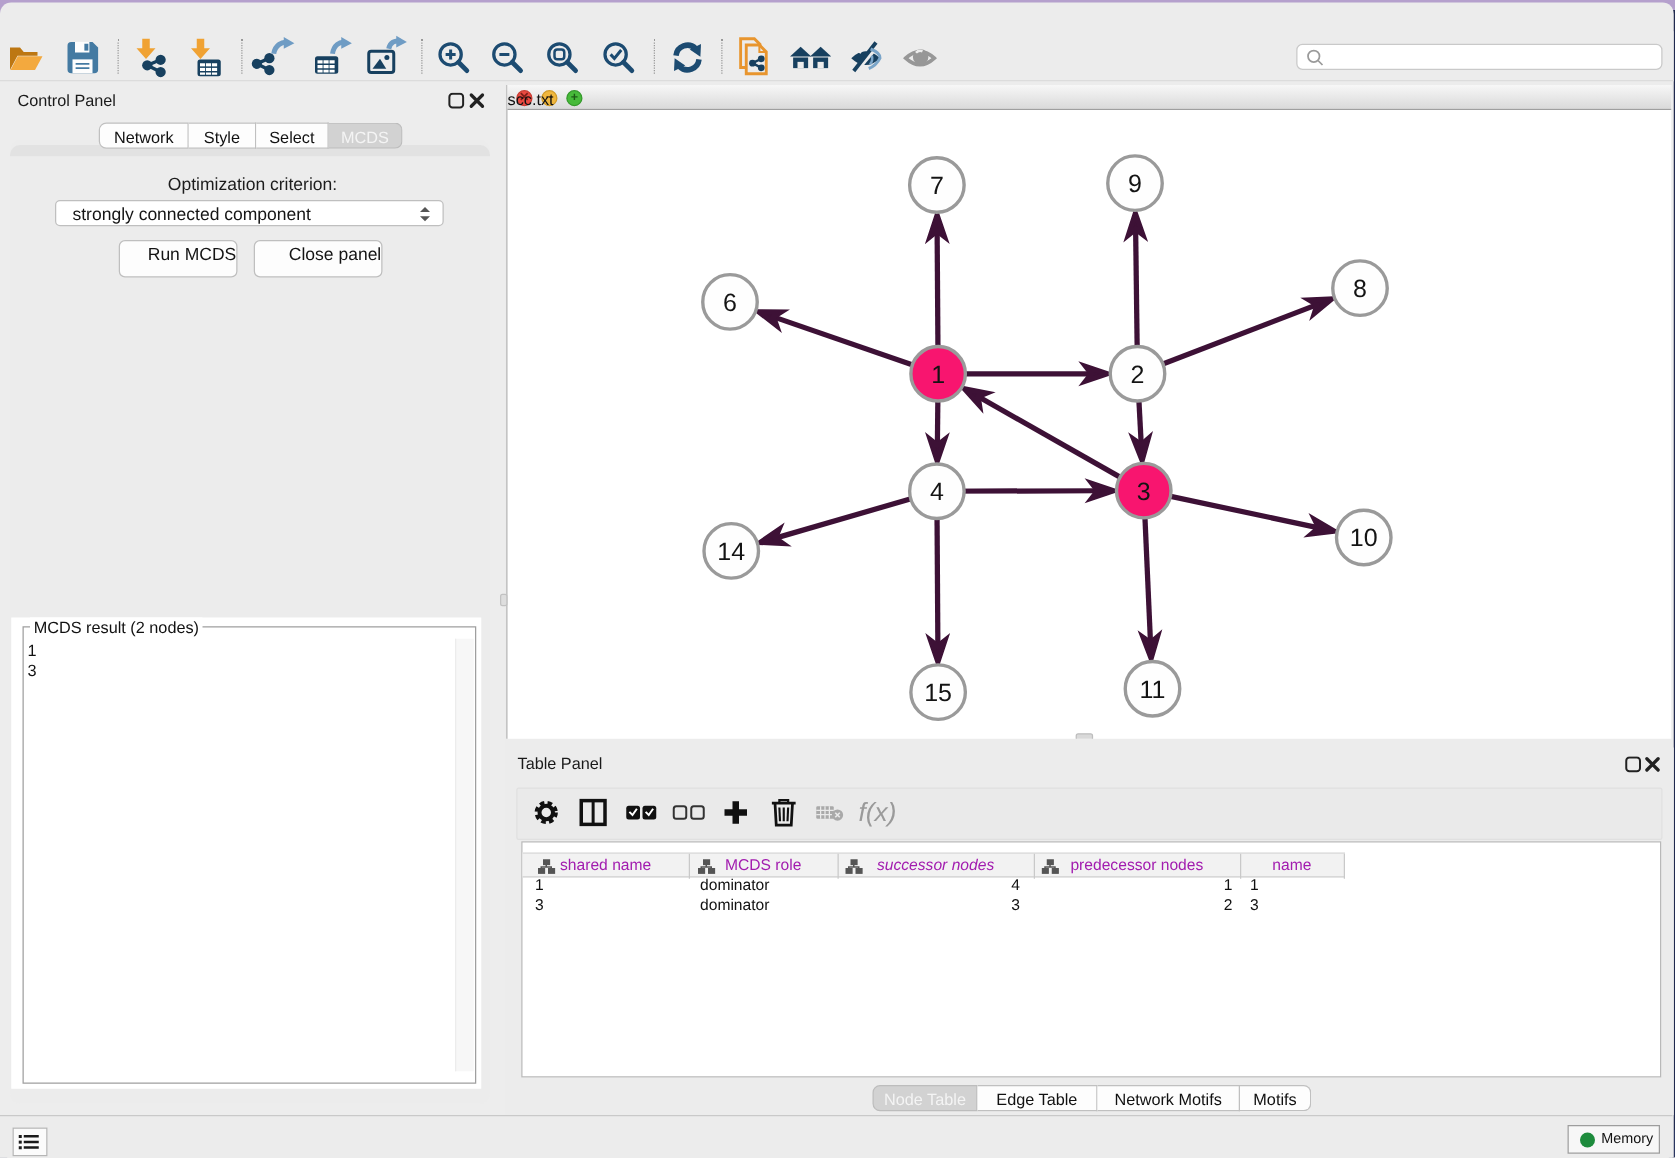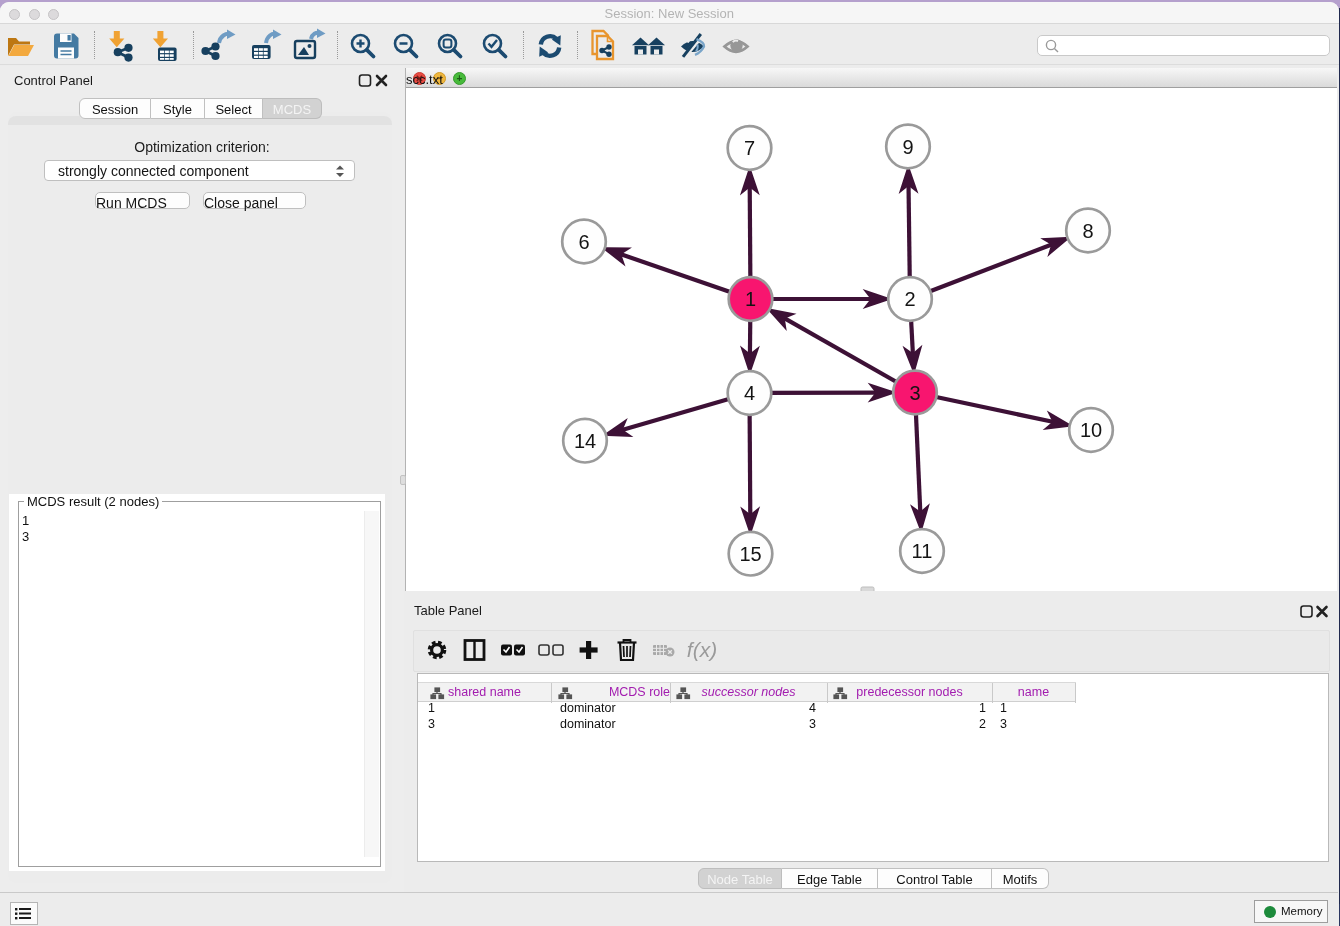--- a/index.html
+++ b/index.html
@@ -20,21 +20,21 @@
 #cpTitle { position:absolute; left:14px; top:7px; font-size:13px; color:#1a1a1a; }
 .tabrow, .btabs { position:absolute; display:flex; font-size:13px; color:#111; }
 .tab { background:#fdfdfd; border:1px solid #c0c0c0; border-left:none; text-align:center; padding-top:3px; height:21px; }
 .tab:first-child { border-left:1px solid #c0c0c0; border-radius:6px 0 0 6px; }
 .tab:last-child { border-radius:0 6px 6px 0; }
 .tab.sel { background:#d2d2d2; color:#f4f4f4; border-color:#bdbdbd; }
 #innerPanel { position:absolute; left:8px; top:46px; width:384px; height:771px; background:#ececec; border-radius:8px; }
 #innerTopBand { position:absolute; left:8px; top:50px; width:384px; height:9px; background:#e2e2e2; border-radius:8px 8px 0 0; }
 #optLabel { position:absolute; left:0; top:73px; width:404px; text-align:center; font-size:14px; color:#1c1c1c; }
 #dropdown { position:absolute; left:44px; top:94px; width:311px; height:21px; background:#fff; border:1px solid #bfbfbf; border-radius:4px; font-size:14px; color:#141414; padding:2px 0 0 13px; }
-.btn { position:absolute; top:126px; height:17px; background:#fdfdfd; border:1px solid #bfbfbf; border-radius:5px; font-size:14px; color:#141414; text-align:left; padding-top:2px; }
+.btn { position:absolute; top:126px; height:30px; background:#fdfdfd; border:1px solid #bfbfbf; border-radius:5px; font-size:14px; color:#141414; text-align:right; padding-top:2px; }
 #resultBox { position:absolute; left:9px; top:428px; width:376px; height:377px; background:#fff; }
 #resultBorder { position:absolute; left:9px; top:7px; width:363px; height:366px; border:1px solid #9f9f9f; }
 #resultLegend { position:absolute; left:15px; top:0px; font-size:13px; color:#111; background:#fff; padding:0 3px; }
 #resultText { position:absolute; left:13px; top:19px; font-size:13px; line-height:15.5px; color:#111; }
 #resultScroll { position:absolute; left:355px; top:17px; width:15px; height:346px; background:#f7f7f7; border-left:1px solid #ececec; }
 
 #netwin { left:405px; top:66px; width:932px; height:523px; background:#fff; border-left:1px solid #b3b3b3; }
 #nettitle { position:absolute; left:0; top:0; width:100%; height:20px; background:linear-gradient(#f7f7f7,#dadada); border-bottom:1px solid #9f9f9f; }
 #nettitle .t { position:absolute; top:4px; width:100%; font-size:13px; color:#111; }
 .mtl { position:absolute; top:4px; width:13px; height:13px; border-radius:50%; font-size:10px; font-weight:bold; text-align:center; line-height:12px; }
@@ -58,26 +58,20 @@
 <body>
 <div id="deskTop" class="abs"></div>
 <div id="deskRight" class="abs"></div>
 <svg class="abs" width="6" height="8" style="left:0;top:918px;">
     <polygon points="0,0 0,8 6,8" fill="#2a3560"></polygon>
   </svg>
 <svg class="abs" width="5" height="22" style="left:1335px;top:904px;">
     <polygon points="5,0 5,22 0,22 3,0" fill="#2a3560"></polygon>
   </svg>
 <div id="win" class="abs">
-  <div id="titlebar" class="abs">
-    <div class="tl" style="left:9px;"></div>
-    <div class="tl" style="left:28.5px;"></div>
-    <div class="tl" style="left:48px;"></div>
-    <div id="wtitle">Session: New Session</div>
-  </div>
   <div id="toolbar" class="abs">
     <div class="vsep" style="left:94px;"></div>
     <div class="vsep" style="left:193px;"></div>
     <div class="vsep" style="left:337px;"></div>
     <div class="vsep" style="left:523px;"></div>
     <div class="vsep" style="left:577px;"></div>
     <svg id="tbicons" width="1030" height="42" style="position:absolute;left:0;top:0;">
       <g transform="translate(21,21)">
         <path d="M -13 10 L -13 -8 L -5 -8 L -2 -4.5 L 9 -4.5 L 9 -1.5 L -7 -1.5 L -12 8 Z" fill="#bd7712"></path>
         <path d="M -12.6 10 L -6.8 -1 L 13 -1 L 7 10 Z" fill="#f3a93e"></path>
@@ -219,21 +213,21 @@
   </div>
   <div id="leftpanel" class="abs">
     <div id="cpTitle">Control Panel</div>
     <svg width="34" height="14" style="position:absolute;left:357px;top:8px;">
       <rect x="2.5" y="1" width="11" height="11" rx="2.5" fill="none" stroke="#222" stroke-width="1.6"></rect>
       <path d="M 20 2 L 29 11 M 29 2 L 20 11" stroke="#222" stroke-width="2.6" stroke-linecap="round"></path>
     </svg>
     <div id="innerPanel"></div>
     <div id="innerTopBand"></div>
     <div class="tabrow" style="left:79px; top:32px;">
-      <div class="tab" style="width:72px;">Session</div>
+      <div class="tab" style="width:72px;">Network</div>
       <div class="tab" style="width:54px;">Style</div>
       <div class="tab" style="width:58px;">Select</div>
       <div class="tab sel" style="width:59px;">MCDS</div>
     </div>
     <div id="optLabel">Optimization criterion:</div>
     <div id="dropdown">strongly connected component
       <svg width="12" height="15" style="position:absolute; right:8px; top:2.5px;">
         <path d="M 2 5.5 L 6 1.5 L 10 5.5 Z" fill="#555"></path>
         <path d="M 2 9 L 6 13 L 10 9 Z" fill="#555"></path>
       </svg>
@@ -364,21 +358,21 @@
           </g>
           <circle cx="7" cy="2" r="4.5" fill="#a9a9a9"></circle>
           <path d="M 5.2 0.2 L 8.8 3.8 M 8.8 0.2 L 5.2 3.8" stroke="#eaeaea" stroke-width="1.3"></path>
         </g>
         <text x="288" y="26" font-family="Liberation Serif, serif" font-style="italic" font-size="21" fill="#9a9a9a" text-anchor="middle">f(x)</text>
       </svg>
     </div>
     <div id="tbl">
       <div id="thead">
         <div class="th" style="left:0px; width:133px;">shared name</div>
-        <div class="th" style="left:133px; width:119px;text-align:right;">MCDS role</div>
+        <div class="th" style="left:133px; width:119px;">MCDS role</div>
         <div class="th" style="left:252px; width:157px;font-style:italic;">successor nodes</div>
         <div class="th" style="left:409px; width:165px;">predecessor nodes</div>
         <div class="th" style="left:574px; width:83px;">name</div>
         <svg class="sorti" width="16" height="13" style="position:absolute;left:12px;top:4px;">
             <g fill="none" stroke="#555" stroke-width="1.2">
               <rect x="5" y="1" width="4.5" height="3.5" fill="#555"></rect>
               <rect x="1" y="8" width="4.5" height="3.5" fill="#555"></rect>
               <rect x="9" y="8" width="4.5" height="3.5" fill="#555"></rect>
               <path d="M 7 4.5 V 6.5 M 3 8 V 6.5 H 11 V 8"></path>
             </g>
@@ -420,21 +414,21 @@
       <div class="cell" style="left:582px; top:27px;">1</div>
       <div class="cell" style="left:10px; top:43px;">3</div>
       <div class="cell" style="left:142px; top:43px;">dominator</div>
       <div class="cell" style="left:380px; top:43px; width:18px; text-align:right;">3</div>
       <div class="cell" style="left:550px; top:43px; width:18px; text-align:right;">2</div>
       <div class="cell" style="left:582px; top:43px;">3</div>
     </div>
     <div class="btabs" style="left:293px; top:270px;">
       <div class="tab sel" style="width:84px;">Node Table</div>
       <div class="tab" style="width:96px;">Edge Table</div>
-      <div class="tab" style="width:114px;">Control Table</div>
+      <div class="tab" style="width:114px;">Network Motifs</div>
       <div class="tab" style="width:57px;">Motifs</div>
     </div>
   </div>
   <div class="abs" style="left:399.5px;top:473px;width:6px;height:10px;background:#dedede;border:1px solid #c2c2c2;border-radius:2px;"></div>
   <div id="statusbar" class="abs">
     <div id="listbtn">
       <svg width="26" height="21">
           <g stroke="#1a1a1a" stroke-width="2">
             <line x1="8" y1="6" x2="20" y2="6"></line>
             <line x1="8" y1="10.5" x2="20" y2="10.5"></line>

